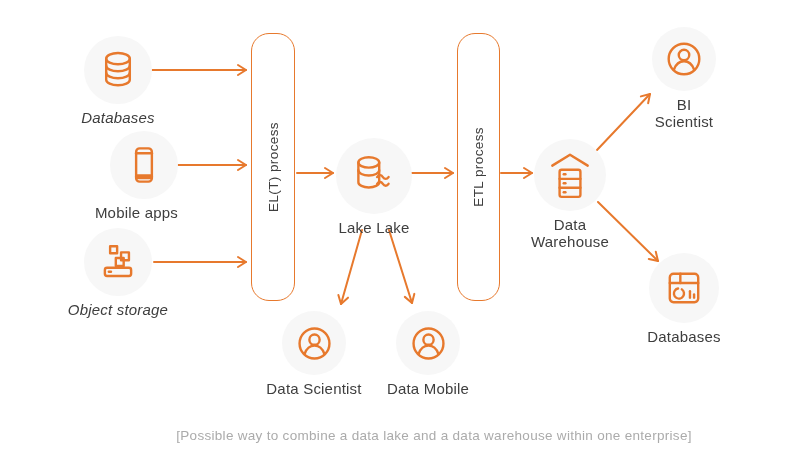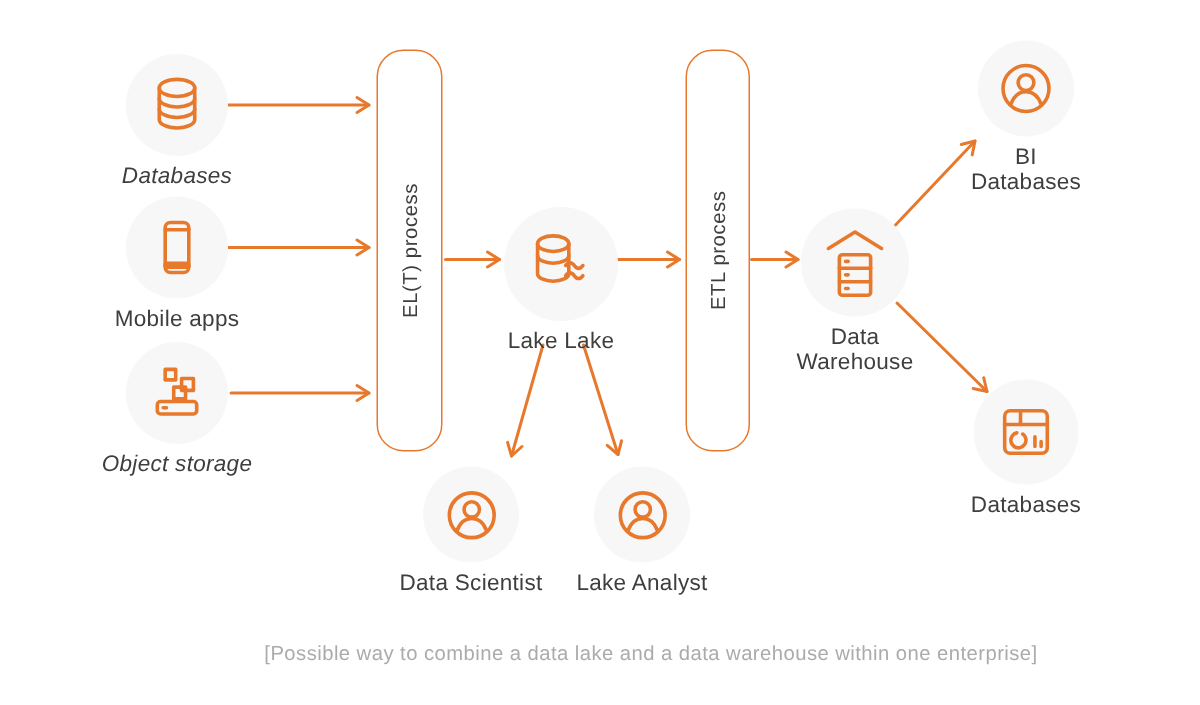--- a/index.html
+++ b/index.html
@@ -65,21 +65,21 @@
       <svg class="icon" width="42" height="42" viewBox="0 0 48 48" fill="none" stroke="currentColor" stroke-width="2.4" stroke-linecap="round">
         <ellipse cx="24" cy="11" rx="13.5" ry="6.5"></ellipse>
         <path d="M10.5 11 V35 c0 3.6 6 6.5 13.5 6.5 S37.5 38.6 37.5 35 V11"></path>
         <path d="M10.5 19 c0 3.6 6 6.5 13.5 6.5 S37.5 22.6 37.5 19"></path>
         <path d="M10.5 27 c0 3.6 6 6.5 13.5 6.5 S37.5 30.6 37.5 27"></path>
       </svg>
     </div>
     <div class="node-label">Databases</div>
   </div>
 
-  <div class="node" style="left:58px;top:131px;width:120px;">
+  <div class="node" style="left:58px;top:131px;width:120px;align-items:flex-end;">
     <div class="bubble" style="width:68px;height:68px;">
       <svg class="icon" width="42" height="42" viewBox="0 0 48 48" fill="none" stroke="currentColor" stroke-width="2.4" stroke-linecap="round">
         <rect x="15" y="5" width="18" height="38" rx="4"></rect>
         <line x1="15" y1="10.5" x2="33" y2="10.5"></line>
         <line x1="16.5" y1="37.5" x2="31.5" y2="37.5" stroke-width="5"></line>
       </svg>
     </div>
     <div class="node-label">Mobile apps</div>
   </div>
 
@@ -133,21 +133,21 @@
   </div>
 
   <div class="node" style="left:649px;top:27px;width:70px;">
     <div class="bubble" style="width:64px;height:64px;">
       <svg class="icon" width="42" height="42" viewBox="0 0 48 48" fill="none" stroke="currentColor" stroke-width="2.4" stroke-linecap="round">
         <circle cx="24" cy="24" r="17.5"></circle>
         <circle cx="24" cy="19.5" r="6"></circle>
         <path d="M12.5 36 c2.5 -7 6.8 -9.5 11.5 -9.5 s9 2.5 11.5 9.5"></path>
       </svg>
     </div>
-    <div class="node-label">BI Databases</div>
+    <div class="node-label">BI Scientist</div>
   </div>
 
   <div class="node" style="left:614px;top:253px;width:140px;">
     <div class="bubble" style="width:70px;height:70px;">
       <svg class="icon" width="44" height="44" viewBox="0 0 48 48" fill="none" stroke="currentColor" stroke-width="2.4" stroke-linecap="round">
         <rect x="8.5" y="8.5" width="31" height="31" rx="4"></rect>
         <line x1="8.5" y1="18.5" x2="39.5" y2="18.5"></line>
         <line x1="20" y1="8.5" x2="20" y2="18.5"></line>
         <circle cx="18.5" cy="30" r="5.5" stroke-dasharray="27 8" transform="rotate(-55 18.5 30)"></circle>
         <line x1="30.5" y1="34.5" x2="30.5" y2="27.5"></line>
@@ -169,18 +169,18 @@
   </div>
 
   <div class="node" style="left:358px;top:311px;width:140px;">
     <div class="bubble" style="width:64px;height:64px;">
       <svg class="icon" width="41" height="41" viewBox="0 0 48 48" fill="none" stroke="currentColor" stroke-width="2.4" stroke-linecap="round">
         <circle cx="24" cy="24" r="17.5"></circle>
         <circle cx="24" cy="19.5" r="6"></circle>
         <path d="M12.5 36 c2.5 -7 6.8 -9.5 11.5 -9.5 s9 2.5 11.5 9.5"></path>
       </svg>
     </div>
-    <div class="node-label">Lake Analyst</div>
+    <div class="node-label">Data Mobile</div>
   </div>
 
   <div class="caption">[Possible way to combine a data lake and a data warehouse within one enterprise]</div>
 
 </div>
 
 </body></html>

